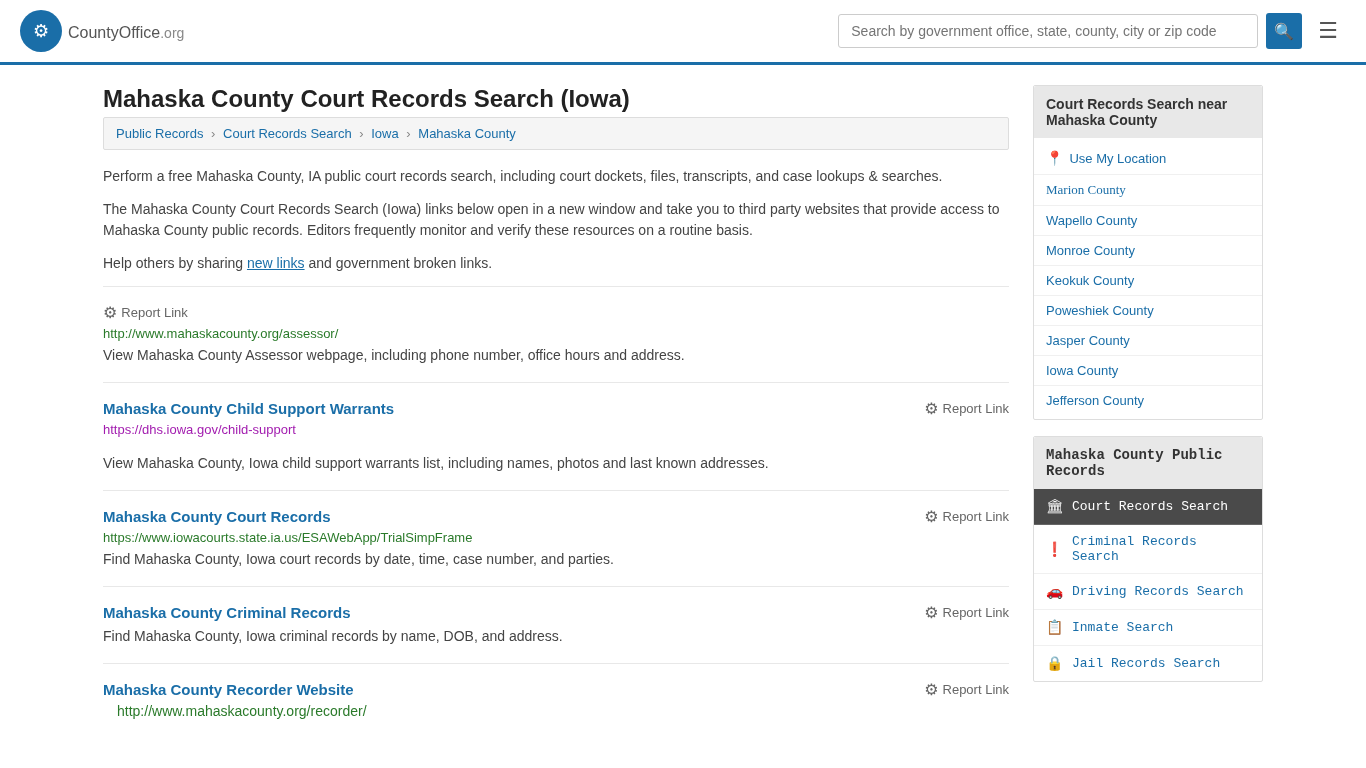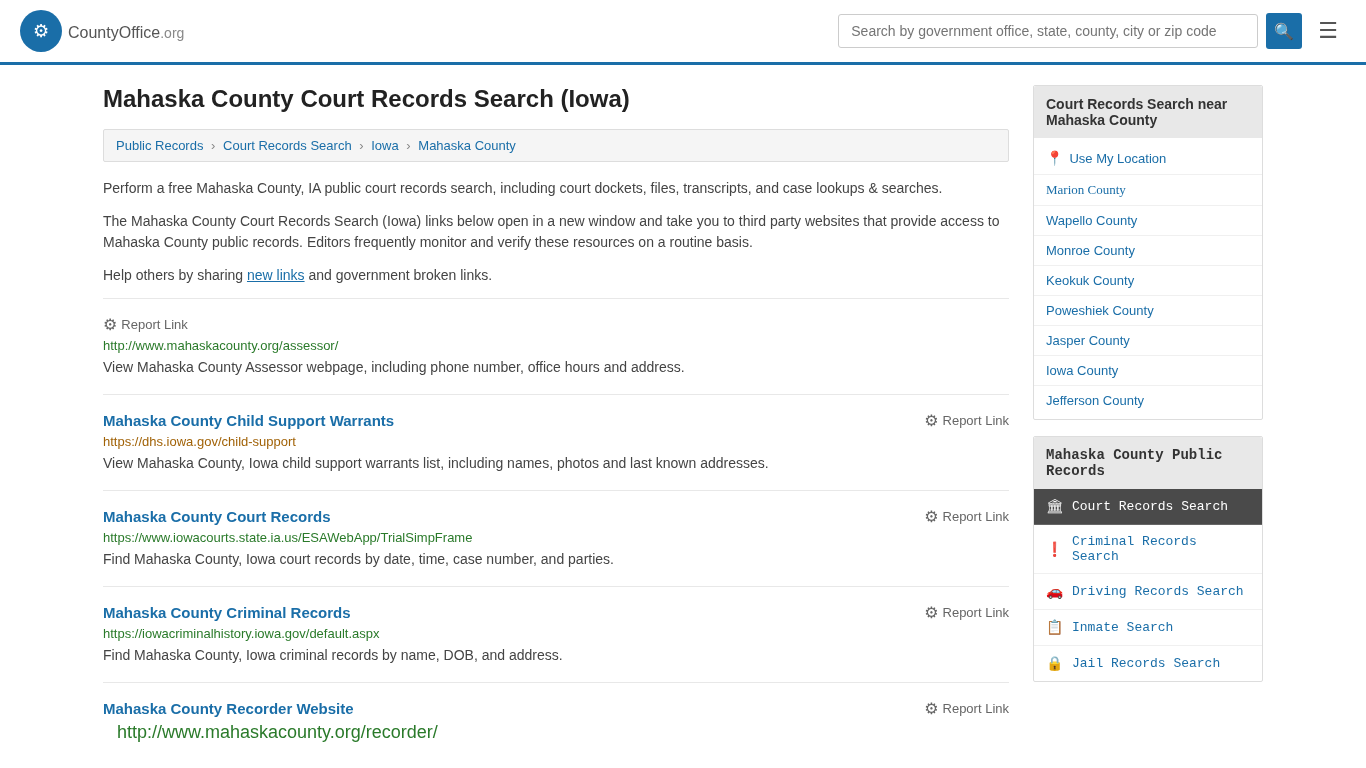--- a/index.html
+++ b/index.html
@@ -221,21 +221,21 @@
     <button id="menu-btn" style="background:none;border:none;cursor:pointer;font-size:22px;color:#555;padding:4px 8px;">
       <span>☰</span>
     </button>
   </div>
 </div>
 
 <div id="main-wrapper">
 
   <div id="content">
 
-    <h1 id="page-title" style="font-size:24px;font-weight:bold;color:#222;margin-bottom:16px;">Mahaska County Court Records Search (Iowa)</h1>
+    <h1 id="page-title" style="font-size:24px;font-weight:bold;color:#222;margin-bottom:4px;">Mahaska County Court Records Search (Iowa)</h1>
 
     <div id="breadcrumb" style="background:#f5f5f5;border:1px solid #ddd;padding:8px 12px;margin-bottom:16px;font-size:13px;color:#555;border-radius:2px;">
       <a href="#" style="color:#1a6ea8;text-decoration:none;">Public Records</a>
       <span style="color:#888;margin:0 4px;">›</span>
       <a href="#" style="color:#1a6ea8;text-decoration:none;">Court Records Search</a>
       <span style="color:#888;margin:0 4px;">›</span>
       <a href="#" style="color:#1a6ea8;text-decoration:none;">Iowa</a>
       <span style="color:#888;margin:0 4px;">›</span>
       <a href="#" style="color:#1a6ea8;text-decoration:none;">Mahaska County</a>
     </div>
@@ -260,21 +260,21 @@
       </div>
 
       <div class="result-item">
         <div class="result-header">
           <a href="#" class="result-title">Mahaska County Child Support Warrants</a>
           <div class="report-link">
             <span style="font-size:16px;">⚙</span>
             <span>Report Link</span>
           </div>
         </div>
-        <a href="#" class="result-url" style="color:#a16207;font-size:13px;display:block;margin-bottom:4px;text-decoration:none;">https://dhs.iowa.gov/child-support</a>
+        <a href="#" class="result-url" style="color:#a21caf;font-size:13px;display:block;margin-bottom:16px;text-decoration:none;">https://dhs.iowa.gov/child-support</a>
         <p class="result-desc">View Mahaska County, Iowa child support warrants list, including names, photos and last known addresses.</p>
       </div>
 
       <div class="result-item">
         <div class="result-header">
           <a href="#" class="result-title">Mahaska County Court Records</a>
           <div class="report-link">
             <span style="font-size:16px;">⚙</span>
             <span>Report Link</span>
           </div>
@@ -284,33 +284,32 @@
       </div>
 
       <div class="result-item">
         <div class="result-header">
           <a href="#" class="result-title">Mahaska County Criminal Records</a>
           <div class="report-link">
             <span style="font-size:16px;">⚙</span>
             <span>Report Link</span>
           </div>
         </div>
-        <a href="#" class="result-url" style="color:#2a7a2a;font-size:13px;display:block;margin-bottom:4px;text-decoration:none;">https://iowacriminalhistory.iowa.gov/default.aspx</a>
         <p class="result-desc">Find Mahaska County, Iowa criminal records by name, DOB, and address.</p>
       </div>
 
       <div class="result-item">
         <div class="result-header">
           <a href="#" class="result-title">Mahaska County Recorder Website</a>
           <div class="report-link">
             <span style="font-size:16px;">⚙</span>
             <span>Report Link</span>
           </div>
         </div>
-        <a href="#" class="result-url" style="color:#2a7a2a;font-size:18px;display:block;margin-bottom:4px;text-decoration:none;padding-left:14px;">http://www.mahaskacounty.org/recorder/</a>
+        <a href="#" class="result-url" style="color:#2a7a2a;font-size:14px;display:block;margin-bottom:4px;text-decoration:none;padding-left:14px;">http://www.mahaskacounty.org/recorder/</a>
       </div>
 
     </div>
   </div>
 
   <div id="sidebar" style="width:230px;flex-shrink:0;">
 
     <div class="sidebar-section" style="border:1px solid #ddd;margin-bottom:16px;border-radius:2px;">
       <div class="sidebar-section-title" style="background:#e8e8e8;padding:10px 12px;font-size:14px;font-weight:bold;color:#333;">Court Records Search near Mahaska County</div>
       <div class="sidebar-links" style="padding:4px 0;">

